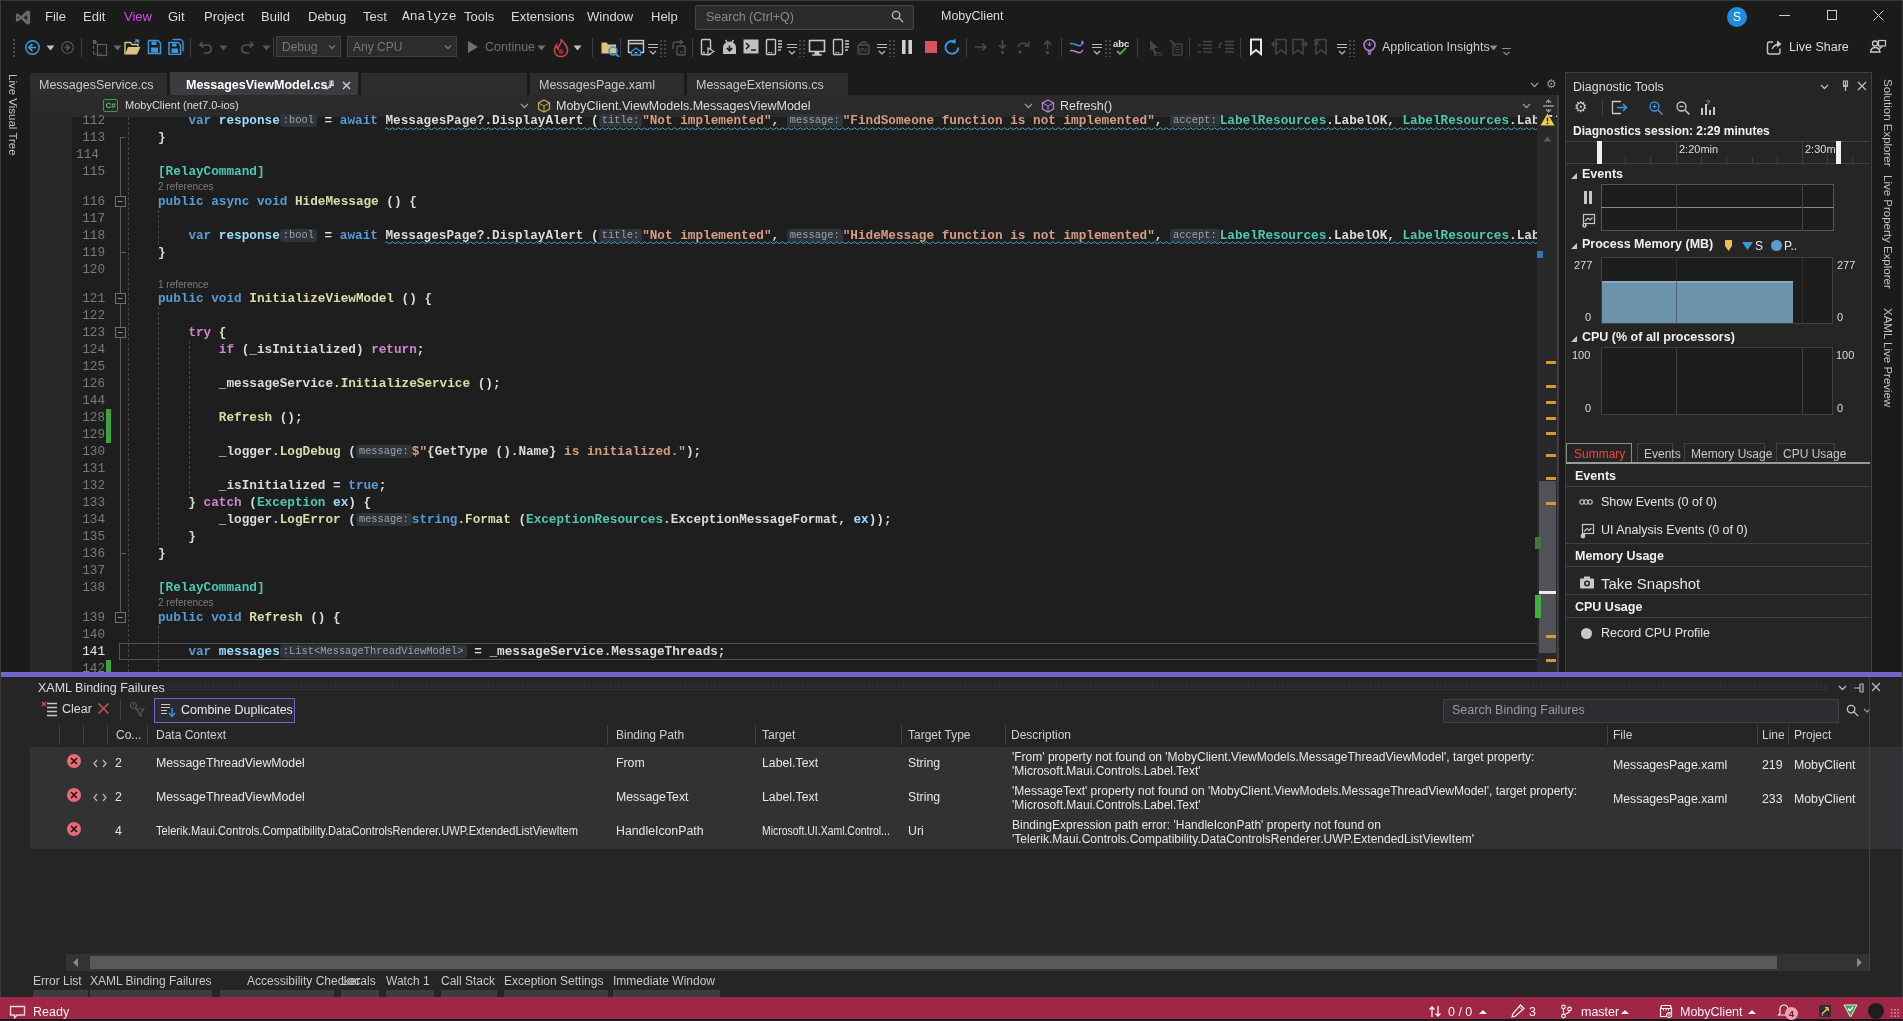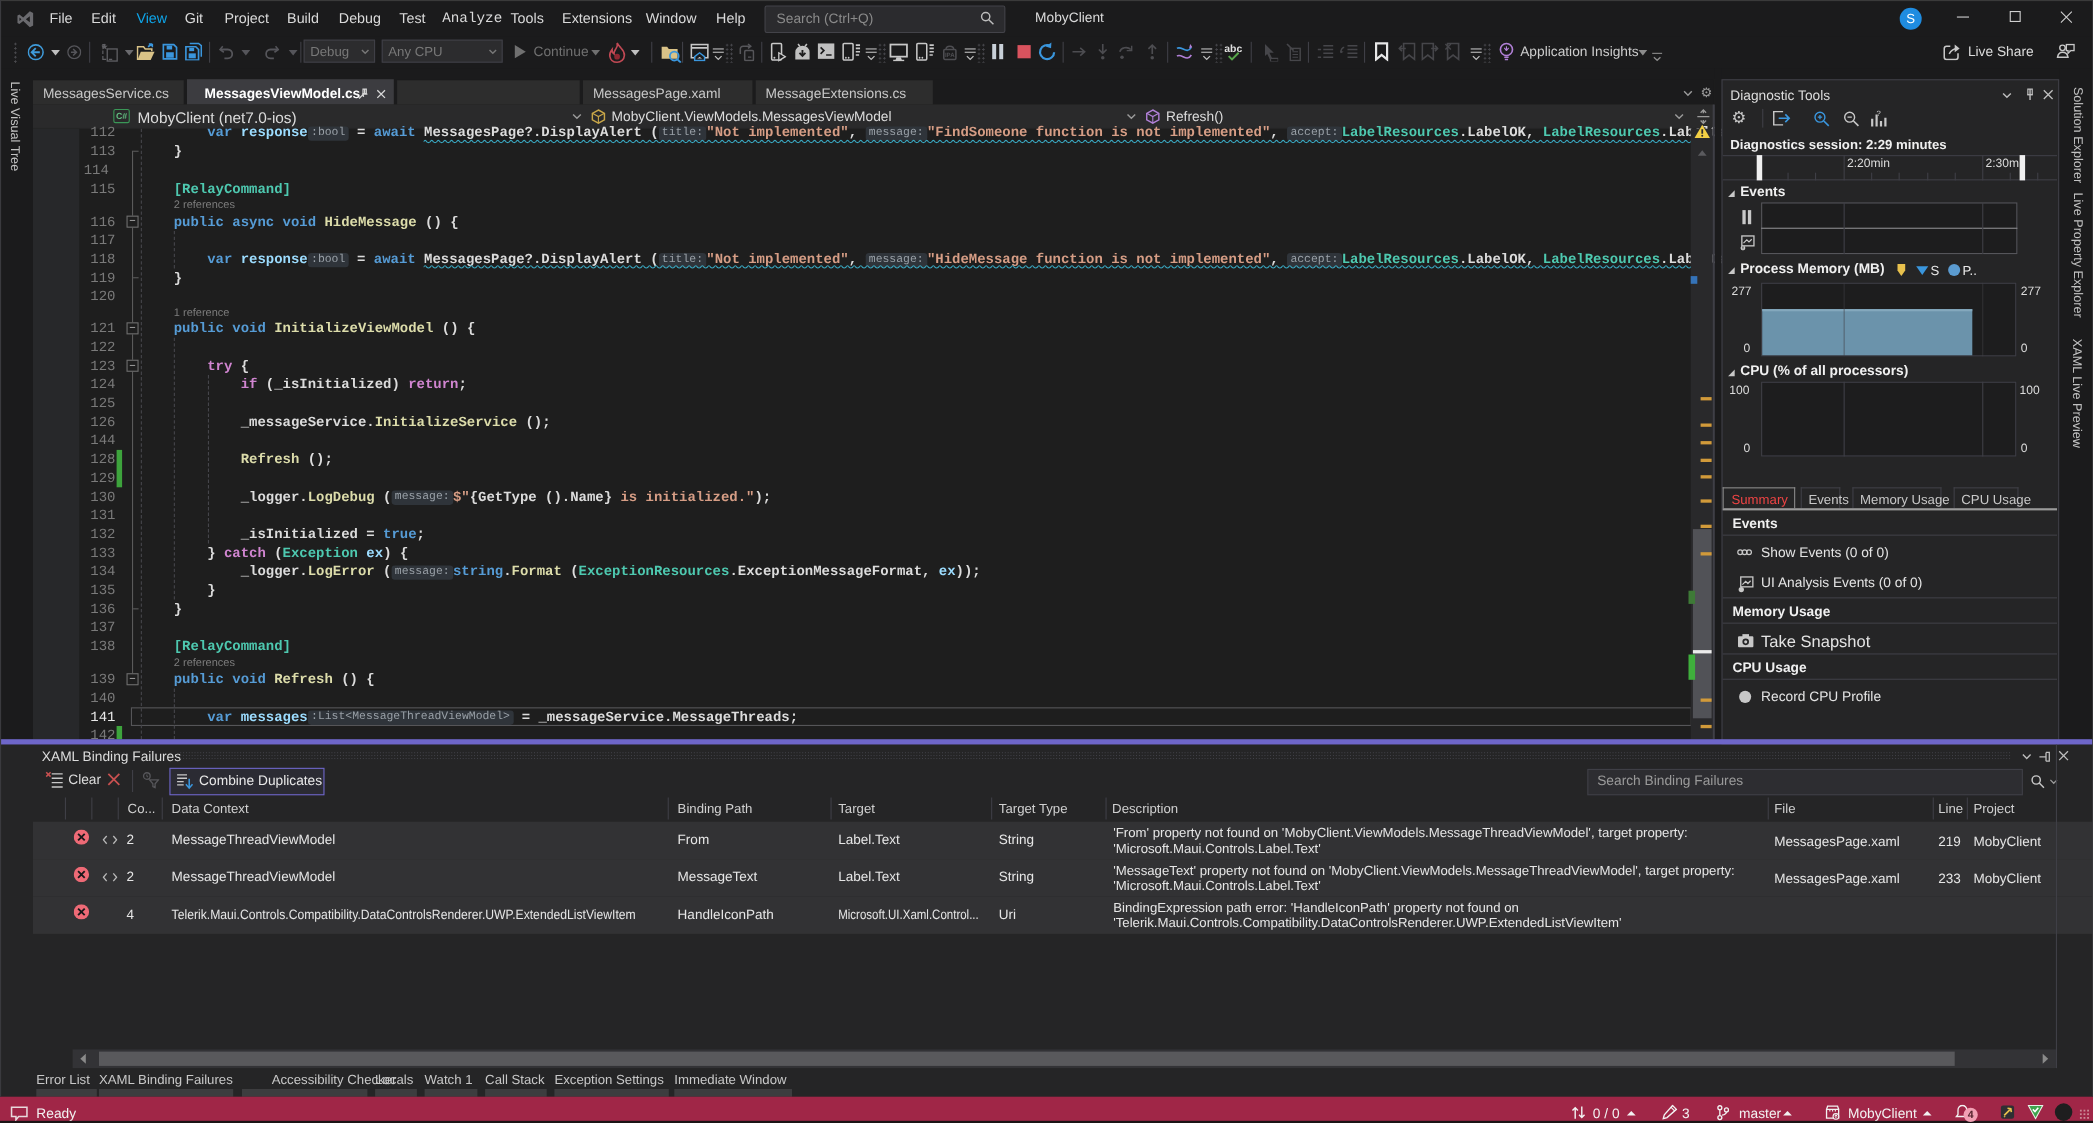--- a/index.html
+++ b/index.html
@@ -15,21 +15,21 @@
 .ig{position:absolute;border-left:1px dashed #45454b;width:0;}
 .sep{position:absolute;width:1px;background:#3f3f46;}
 svg{display:block;}
 </style></head><body>
 <div class="a" style="left:0;top:0;width:1903px;height:33px;background:#1b1b1c;border-top:1px solid #3a3a3a;"></div>
 <svg class="a" style="left:13px;top:8px;" width="20" height="19" viewBox="0 0 24 24">
     <path fill="#6a6a6e" d="M17.2 2.8 9.6 10 5.2 6.6 3 7.7v8.6l2.2 1.1 4.4-3.4 7.6 7.2 3.8-1.9V4.7zM5.3 13.9v-3.8l2.2 1.9zm7.3-1.9 4.6-3.5v7z"></path>
   </svg>
 <div class="a" style="left:45px;top:9px;font-size:13px;color:#dadada;">File</div>
 <div class="a" style="left:83px;top:9px;font-size:13px;color:#dadada;">Edit</div>
-<div class="a" style="left:124px;top:9px;font-size:13px;color:#0ea5e9;">View</div>
+<div class="a" style="left:124px;top:9px;font-size:13px;color:#d946ef;">View</div>
 <div class="a" style="left:168px;top:9px;font-size:13px;color:#dadada;">Git</div>
 <div class="a" style="left:204px;top:9px;font-size:13px;color:#dadada;">Project</div>
 <div class="a" style="left:261px;top:9px;font-size:13px;color:#dadada;">Build</div>
 <div class="a" style="left:308px;top:9px;font-size:13px;color:#dadada;">Debug</div>
 <div class="a" style="left:363px;top:9px;font-size:13px;color:#dadada;">Test</div>
 <div class="a" style="left:402px;top:9px;font-size:13px;color:#dadada;font-family:Liberation Mono, monospace;">Analyze</div>
 <div class="a" style="left:464px;top:9px;font-size:13px;color:#dadada;">Tools</div>
 <div class="a" style="left:511px;top:9px;font-size:13px;color:#dadada;">Extensions</div>
 <div class="a" style="left:587px;top:9px;font-size:13px;color:#dadada;">Window</div>
 <div class="a" style="left:651px;top:9px;font-size:13px;color:#dadada;">Help</div>
@@ -326,21 +326,21 @@
     <path d="M1 1 8 8M8 1 1 8" stroke="#d8d8d8" stroke-width="1.2"></path>
   </svg>
 <div class="a" style="left:361px;top:73px;width:166px;height:22px;background:#2d2d2d;"></div>
 <div class="a" style="left:354px;top:78px;font-size:18px;color:#c8c8c8;margin-top:44px;">MessagesPage.xaml.cs</div>
 <div class="a" style="left:530px;top:73px;width:154px;height:22px;background:#2d2d2d;"></div>
 <div class="a" style="left:539px;top:78px;font-size:12.5px;color:#c8c8c8;">MessagesPage.xaml</div>
 <div class="a" style="left:687px;top:73px;width:161px;height:22px;background:#2d2d2d;"></div>
 <div class="a" style="left:696px;top:78px;font-size:12.5px;color:#c8c8c8;">MessageExtensions.cs</div>
 <div class="a" style="left:30px;top:95px;width:1528px;height:22px;background:#2a2a2b;border-bottom:1px solid #2a2a2b;"></div>
 <div class="a" style="left:103px;top:99px;width:15px;height:13px;border:1px solid #3a9757;border-radius:2px;color:#62bd80;font-size:8px;font-weight:bold;text-align:center;line-height:11px;">C#</div>
-<div class="a" style="left:125px;top:99px;font-size:14px;color:#dcdcdc;">MobyClient (net7.0-ios)</div>
+<div class="a" style="left:125px;top:99px;font-size:11px;color:#dcdcdc;">MobyClient (net7.0-ios)</div>
 <svg class="a" style="left:520px;top:103px;" width="9" height="6" viewBox="0 0 9 6">
     <path d="M1 1 4.5 4.5 8 1" fill="none" stroke="#9a9a9a" stroke-width="1.3"></path>
   </svg>
 <svg class="a" style="left:537px;top:99px;" width="14" height="14" viewBox="0 0 14 14">
     <path d="M7 1 12.5 4v6L7 13 1.5 10V4z" fill="none" stroke="#c8a648" stroke-width="1.3"></path>
     <path d="M1.5 4 7 7l5.5-3M7 7v6" fill="none" stroke="#c8a648" stroke-width="1"></path>
   </svg>
 <div class="a" style="left:556px;top:99px;font-size:12.5px;color:#dcdcdc;">MobyClient.ViewModels.MessagesViewModel</div>
 <svg class="a" style="left:1024px;top:103px;" width="9" height="6" viewBox="0 0 9 6">
     <path d="M1 1 4.5 4.5 8 1" fill="none" stroke="#9a9a9a" stroke-width="1.3"></path>

